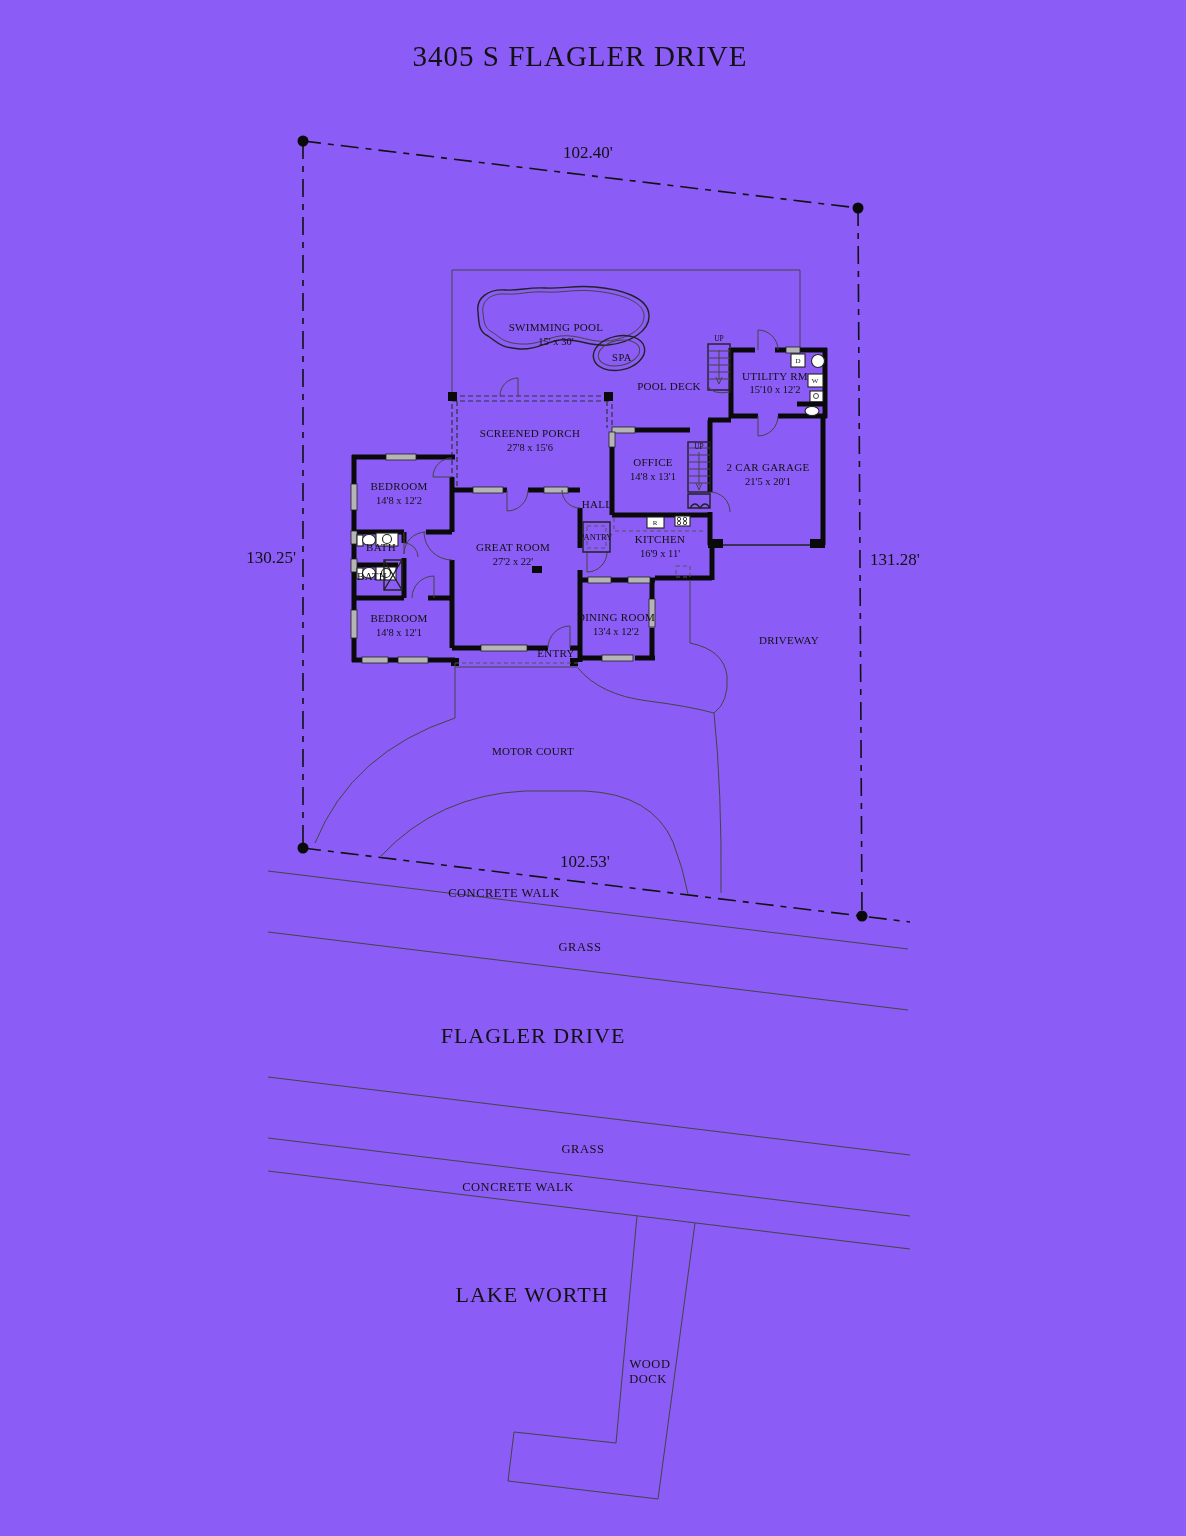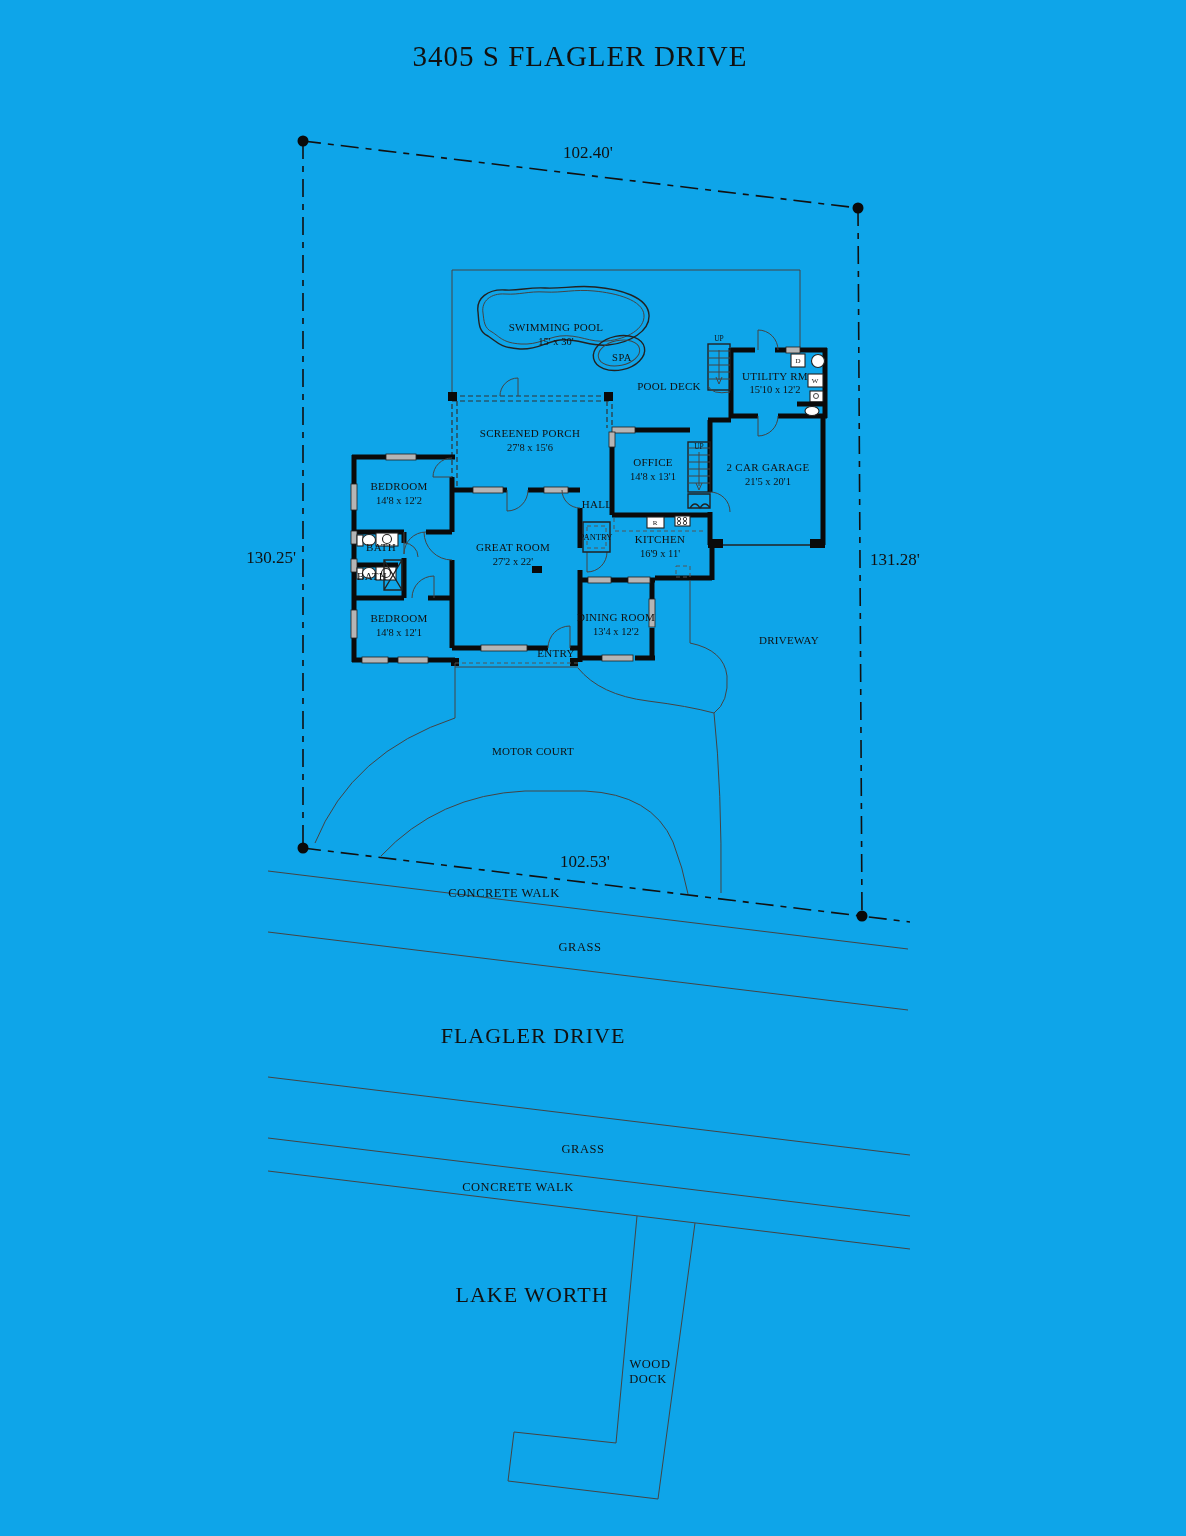--- a/index.html
+++ b/index.html
@@ -1,16 +1,16 @@
 <!DOCTYPE html>
 <html><head>
 <meta charset="utf-8">
 <style>
   html,body{margin:0;padding:0;background:#ffffff;}
-  .page{width:1186px;height:1536px;background:#0ea5e9;position:relative;overflow:hidden;}
+  .page{width:1186px;height:1536px;background:#8b5cf6;position:relative;overflow:hidden;}
   svg{display:block;}
   text{font-family:"Liberation Serif","DejaVu Serif",serif;fill:#111;}
   .title{font-size:29px;letter-spacing:1px;}
   .dim{font-size:17px;}
   .big-label{font-size:22px;letter-spacing:1px;}
   .road-label{font-size:12.5px;letter-spacing:.5px;}
   .room{font-size:11px;letter-spacing:.3px;}
   .room-size{font-size:10.5px;}
   .tiny{font-size:7.5px;}
   .micro{font-size:7px;}

